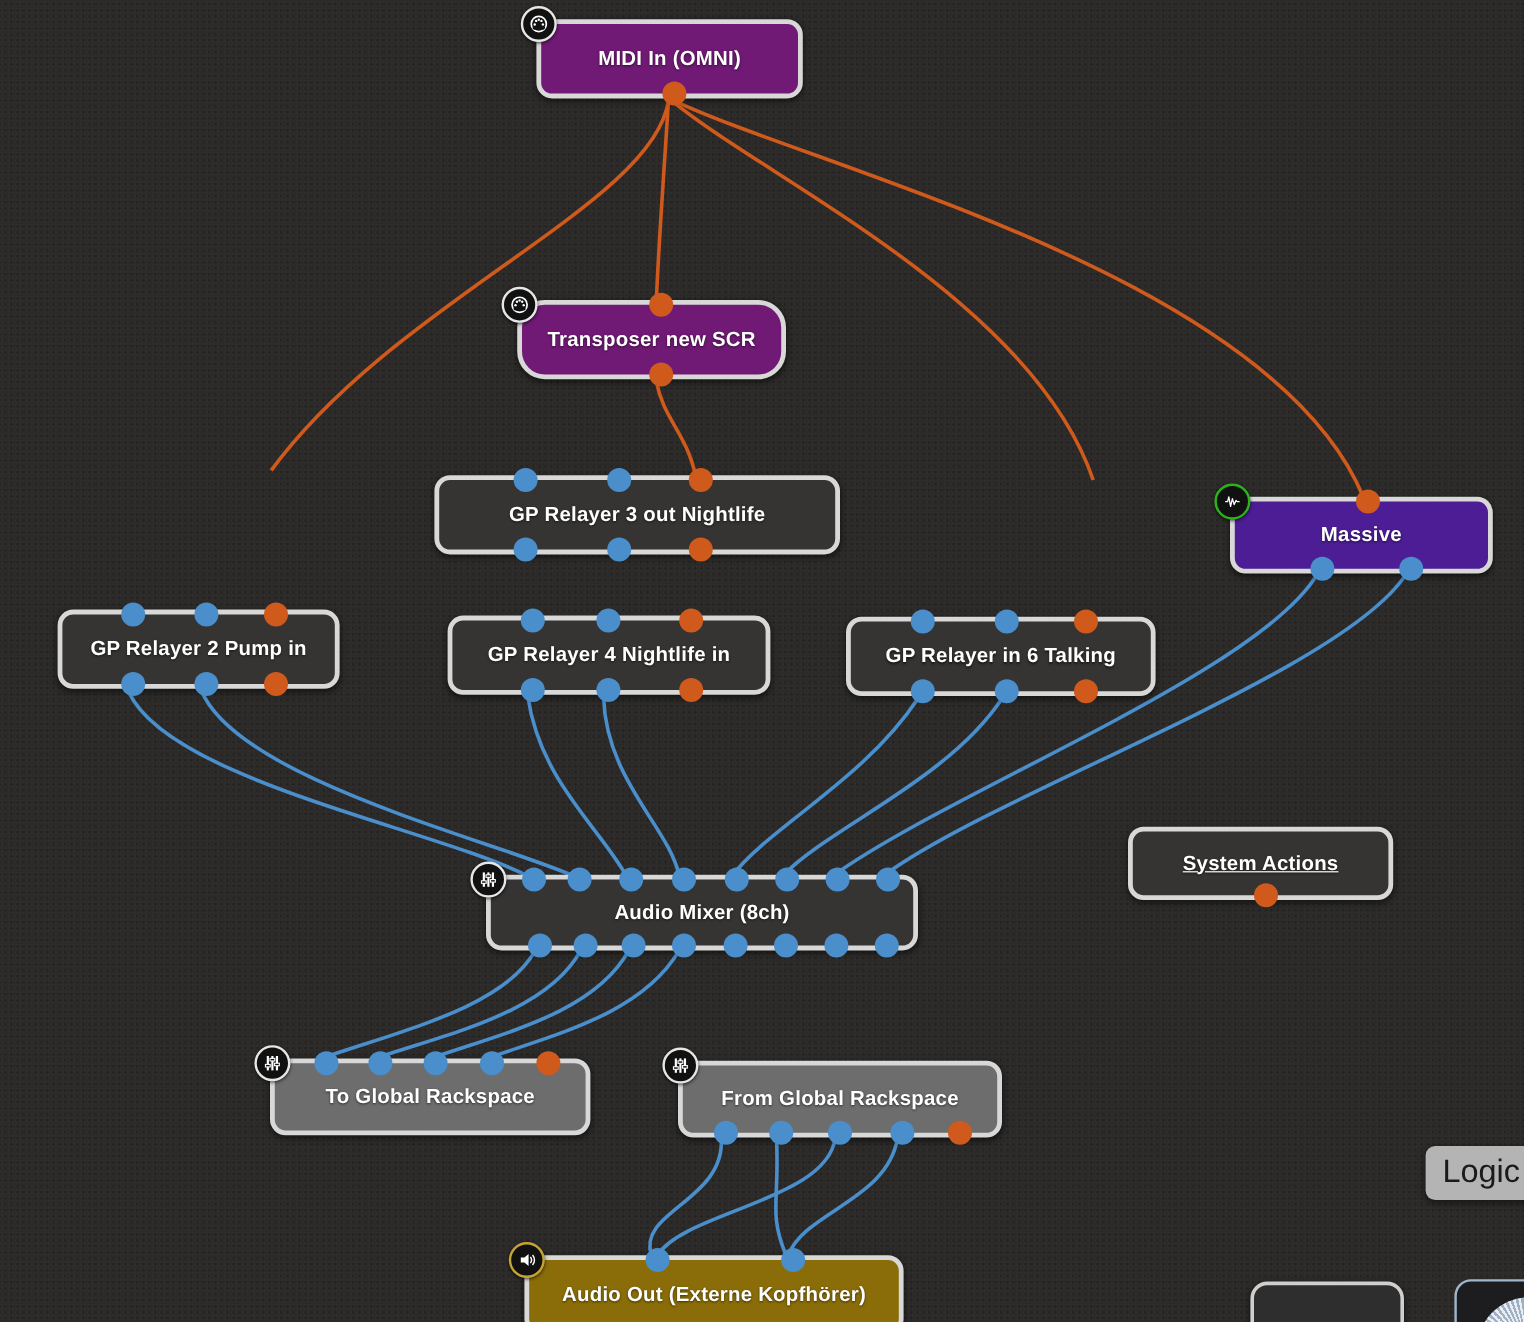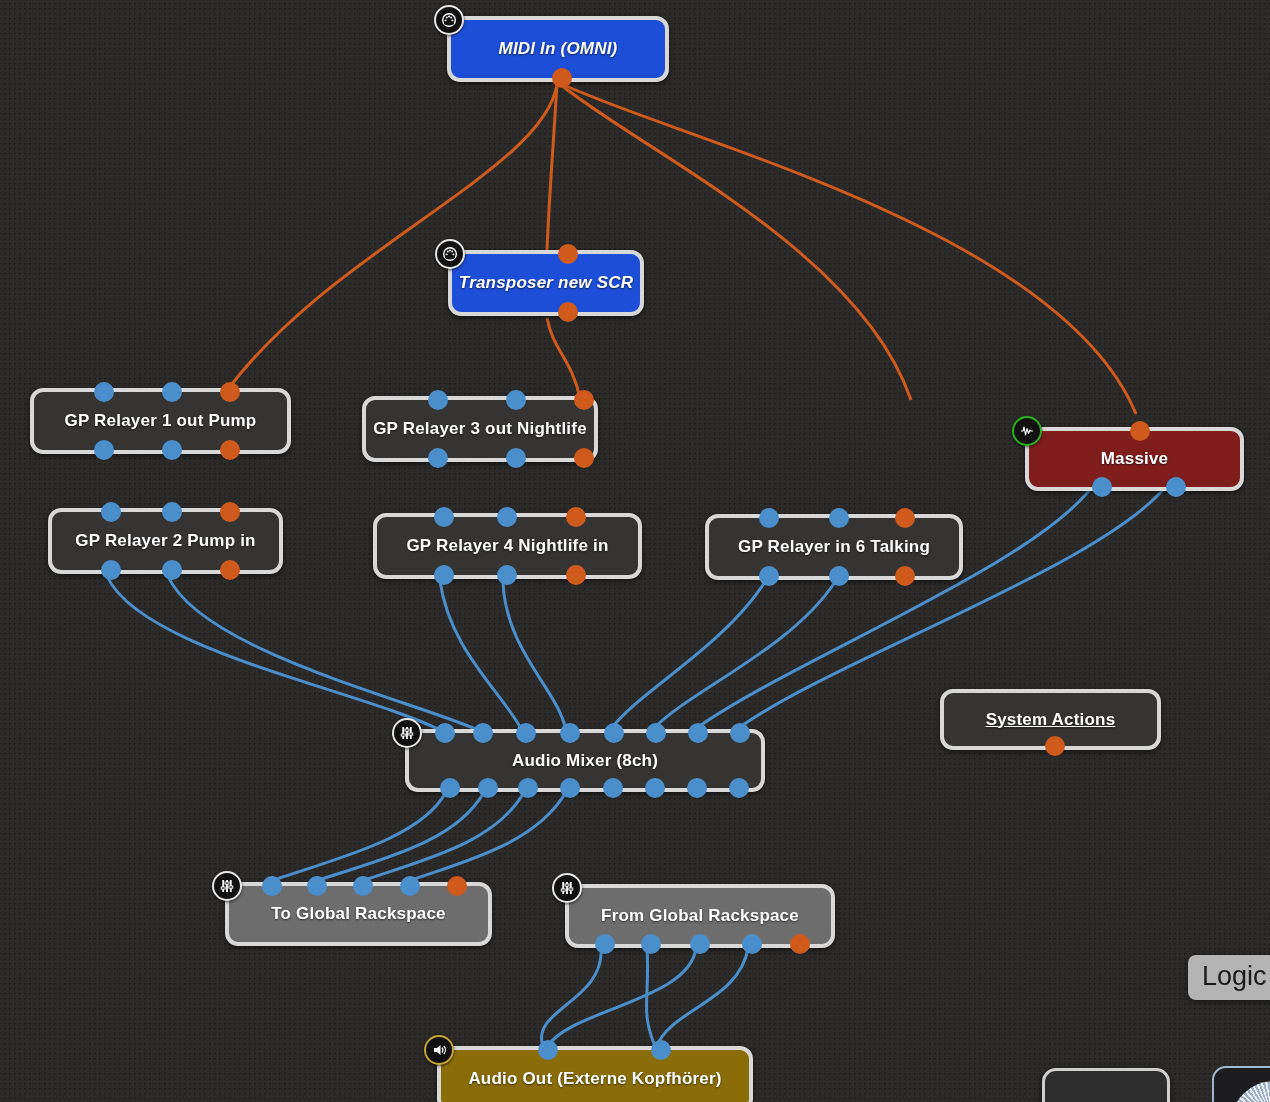--- a/index.html
+++ b/index.html
@@ -27,22 +27,22 @@
     font-weight:bold;
     letter-spacing:0.2px;
     text-shadow:0 1px 2px rgba(0,0,0,0.6);
     box-shadow:0 2px 5px rgba(0,0,0,0.55);
     z-index:5;
     white-space:nowrap;
   }
   .node .label{pointer-events:none;}
 
   .n-dark{background:#353433;}
-  .n-orange{background:#1d4ed8;font-style:italic;}
-  .n-green{background:#7f1d1d;margin-top:13px;}
+  .n-orange{background:#701a75;}
+  .n-green{background:#4c1d95;}
   .n-gray{background:#6d6d6d;}
   .n-gold{background:#8a6d08;}
 
   
   .port{
     position:absolute;
     width:20px;height:20px;
     border-radius:50%;
     z-index:4;
   }
@@ -150,49 +150,40 @@
           <circle cx="5.8" cy="5.4" r="1" fill="#fff"></circle>
           <circle cx="10.2" cy="5.4" r="1" fill="#fff"></circle>
           <circle cx="8" cy="4.4" r="1" fill="#fff"></circle>
           <rect x="3" y="9.6" width="10" height="3.2" rx="1.2" fill="#111"></rect>
         </svg>
     </span>
     <span class="label">MIDI In (OMNI)</span>
     <span class="port orange bot" style="left:101px;"></span>
   </div>
 
-  <div class="node n-orange" style="left:448px;top:250px;width:196px;height:66px;">
+  <div class="node n-orange" style="left:431px;top:250px;width:224px;height:66px;border-radius:23px;">
     <span class="badge">
       <svg width="16" height="16" viewBox="0 0 16 16">
           <circle cx="8" cy="8" r="7" fill="#fff"></circle>
           <circle cx="8" cy="8" r="5.6" fill="#111"></circle>
           <circle cx="4.6" cy="8.4" r="1" fill="#fff"></circle>
           <circle cx="11.4" cy="8.4" r="1" fill="#fff"></circle>
           <circle cx="5.8" cy="5.4" r="1" fill="#fff"></circle>
           <circle cx="10.2" cy="5.4" r="1" fill="#fff"></circle>
           <circle cx="8" cy="4.4" r="1" fill="#fff"></circle>
           <rect x="3" y="9.6" width="10" height="3.2" rx="1.2" fill="#111"></rect>
         </svg>
     </span>
     <span class="label">Transposer new SCR</span>
     <span class="port orange top" style="left:106px;"></span>
     <span class="port orange bot" style="left:106px;"></span>
   </div>
 
-  <div class="node n-dark" style="left:30px;top:388px;width:261px;height:66px;">
-    <span class="label">GP Relayer 1 out Pump</span>
-    <span class="port blue top" style="left:60px;"></span>
-    <span class="port blue top" style="left:128px;"></span>
-    <span class="port orange top" style="left:186px;"></span>
-    <span class="port blue bot" style="left:60px;"></span>
-    <span class="port blue bot" style="left:128px;"></span>
-    <span class="port orange bot" style="left:186px;"></span>
-  </div>
-
-  <div class="node n-dark" style="left:362px;top:396px;width:236px;height:66px;">
+
+  <div class="node n-dark" style="left:362px;top:396px;width:338px;height:66px;">
     <span class="label">GP Relayer 3 out Nightlife</span>
     <span class="port blue top" style="left:62px;"></span>
     <span class="port blue top" style="left:140px;"></span>
     <span class="port orange top" style="left:208px;"></span>
     <span class="port blue bot" style="left:62px;"></span>
     <span class="port blue bot" style="left:140px;"></span>
     <span class="port orange bot" style="left:208px;"></span>
   </div>
 
 

